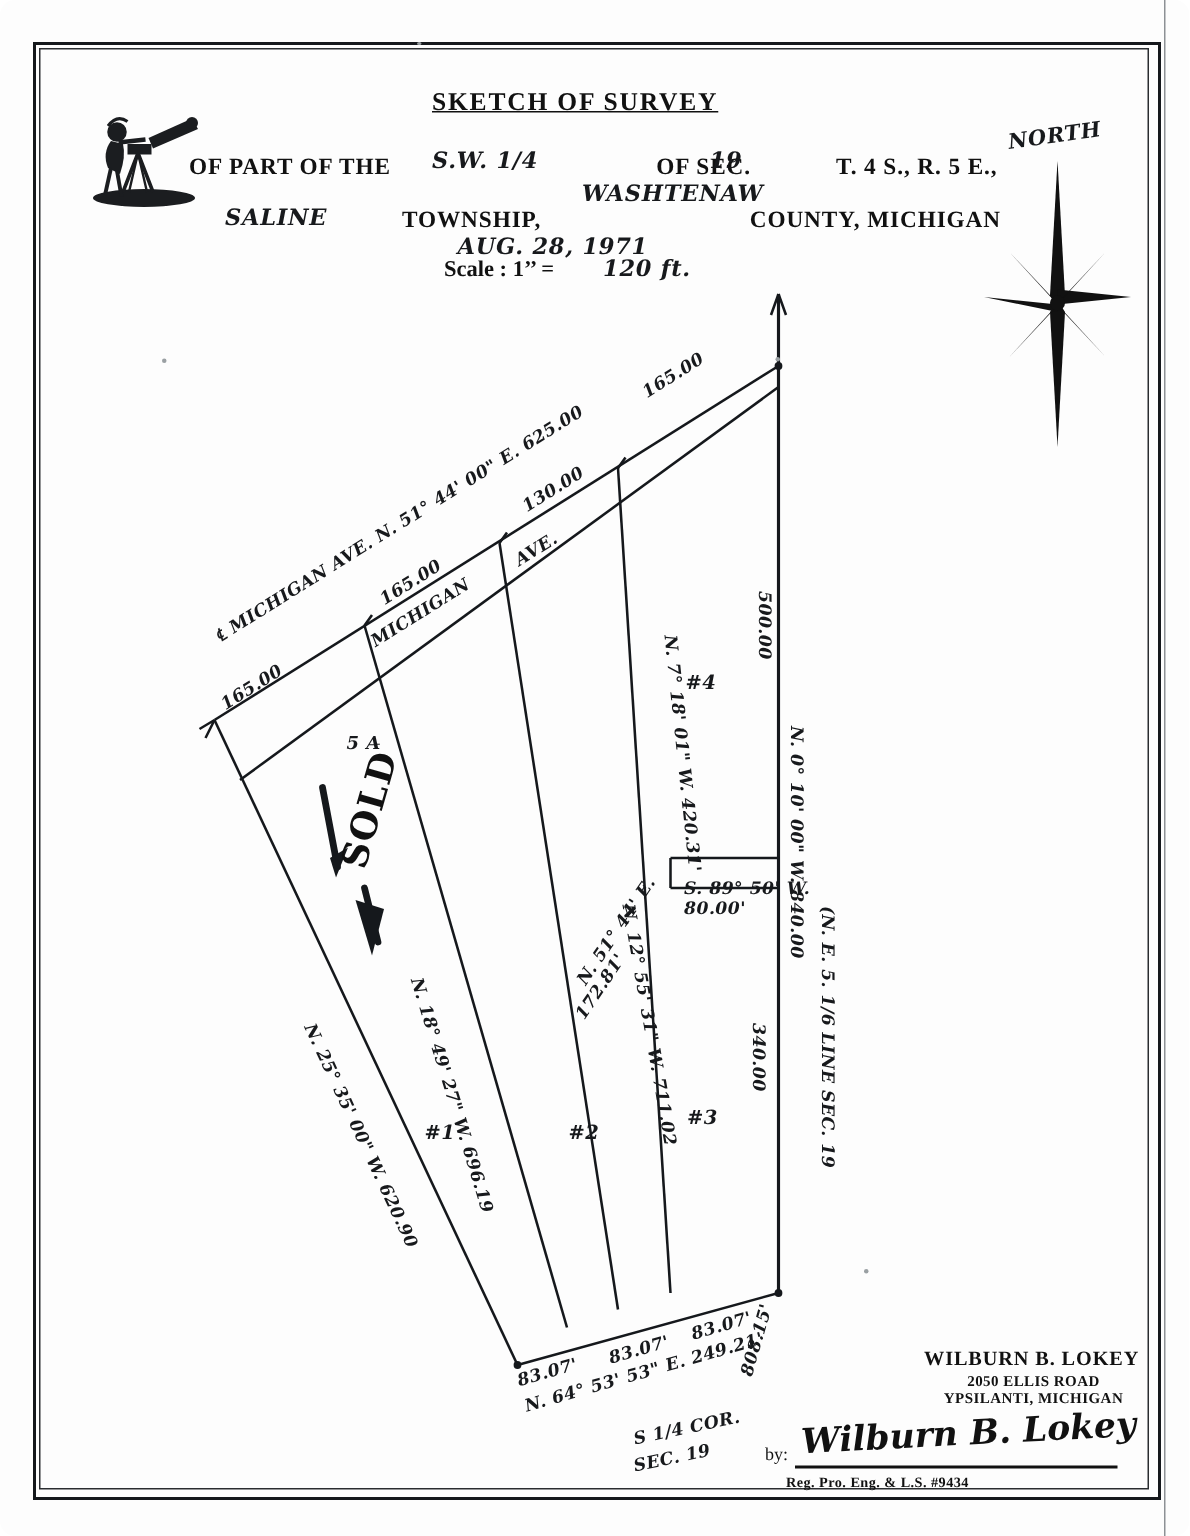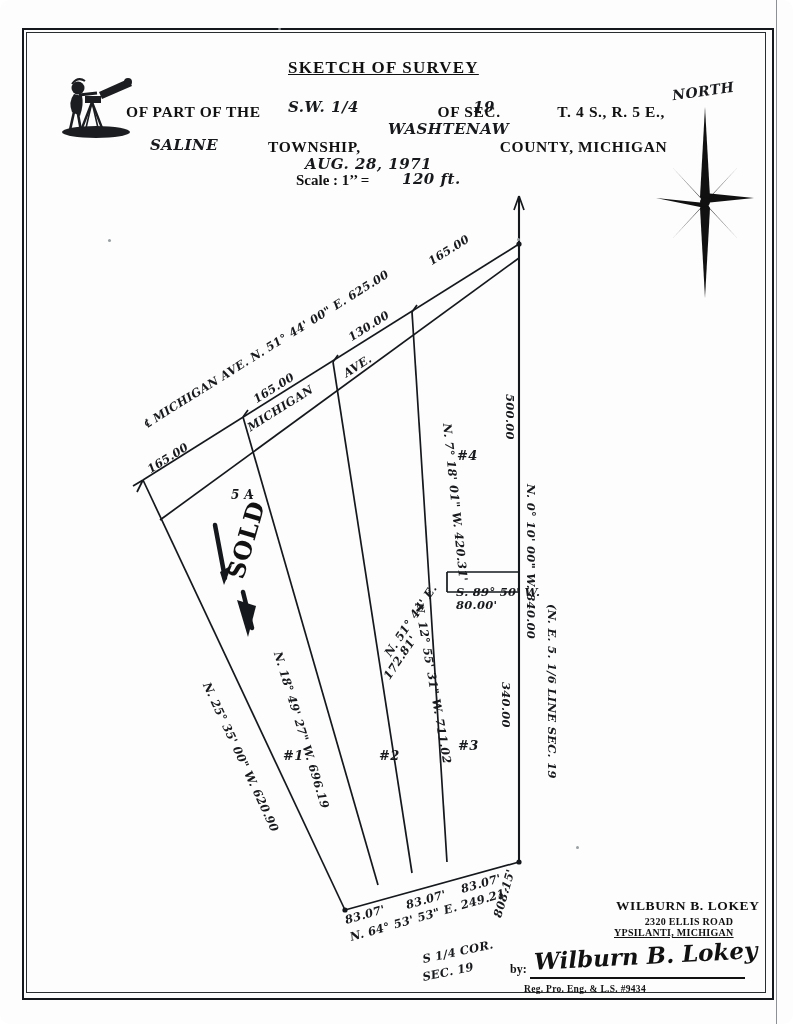--- a/index.html
+++ b/index.html
@@ -182,28 +182,28 @@
   }
   .sig-addr2 {
     position: absolute;
     left: 614px;
     top: 927px;
     font-size: 10px;
     font-weight: bold;
     letter-spacing: .3px;
     color: #111;
     width: 150px;
-    text-decoration: underline;
+    text-align: center;
   }
   .sig-by {
     position: absolute;
     left: 510px;
     top: 962px;
     font-size: 12px;
-    font-weight: bold;
+    font-weight: normal;
     color: #111;
   }
   .sig-script {
     position: absolute;
     left: 534px;
     top: 942px;
     font-size: 23px;
     font-family: "DejaVu Serif", serif;
     font-style: italic;
     font-weight: bold;
@@ -376,21 +376,21 @@
 
   <div class="ml" style="left:283px; top:748px; font-size:13px;">#1</div>
   <div class="ml" style="left:379px; top:748px; font-size:13px;">#2</div>
   <div class="ml" style="left:458px; top:738px; font-size:13px;">#3</div>
   <div class="ml" style="left:457px; top:448px; font-size:13px;">#4</div>
   <div class="ml" style="left:198px; top:488px; font-size:12px;margin-left:33px;">5 A̵</div>
 
   <div class="sold">SOLD</div>
 
   <div class="sig-name">WILBURN B. LOKEY</div>
-  <div class="sig-addr1">2320 ELLIS ROAD</div>
+  <div class="sig-addr1">2050 ELLIS ROAD</div>
   <div class="sig-addr2">YPSILANTI, MICHIGAN</div>
   <div class="sig-by">by:</div>
   <div class="sig-script">Wilburn B. Lokey</div>
   <div class="sig-underline"></div>
   <div class="sig-reg">Reg. Pro. Eng. &amp; L.S. #9434</div>
 
   <div class="specks">
     <span style="left:108px; top:239px; width:3px; height:3px;"></span>
     <span style="left:278px; top:28px; width:3px; height:2px;"></span>
     <span style="left:576px; top:846px; width:3px; height:3px;"></span>

